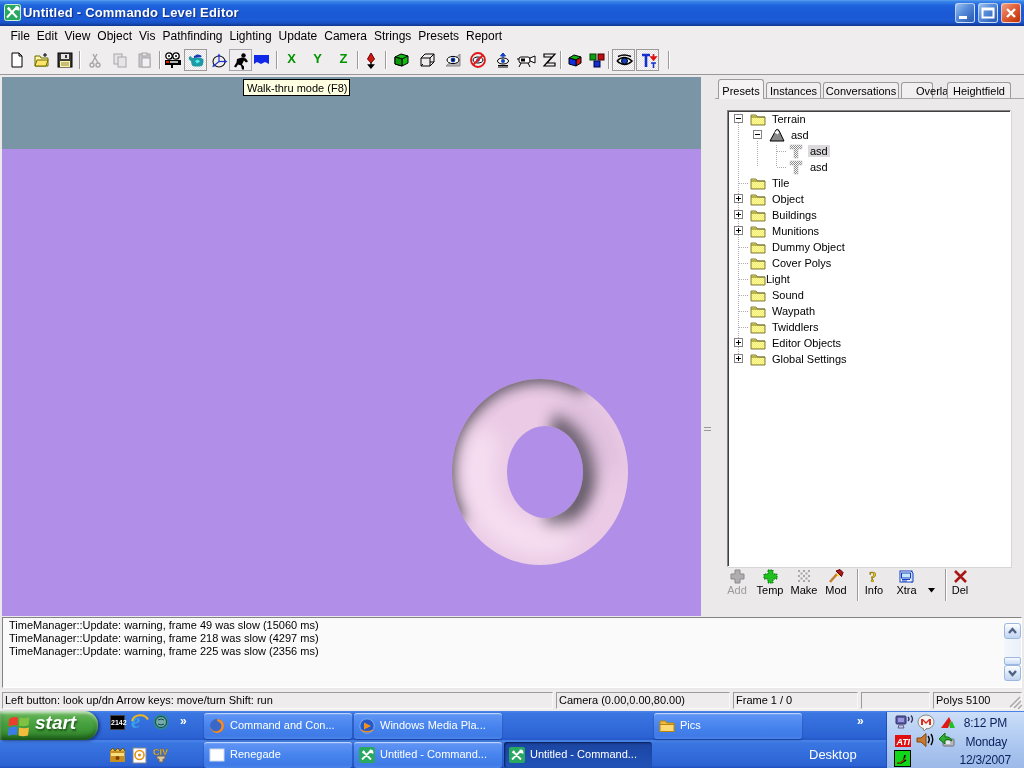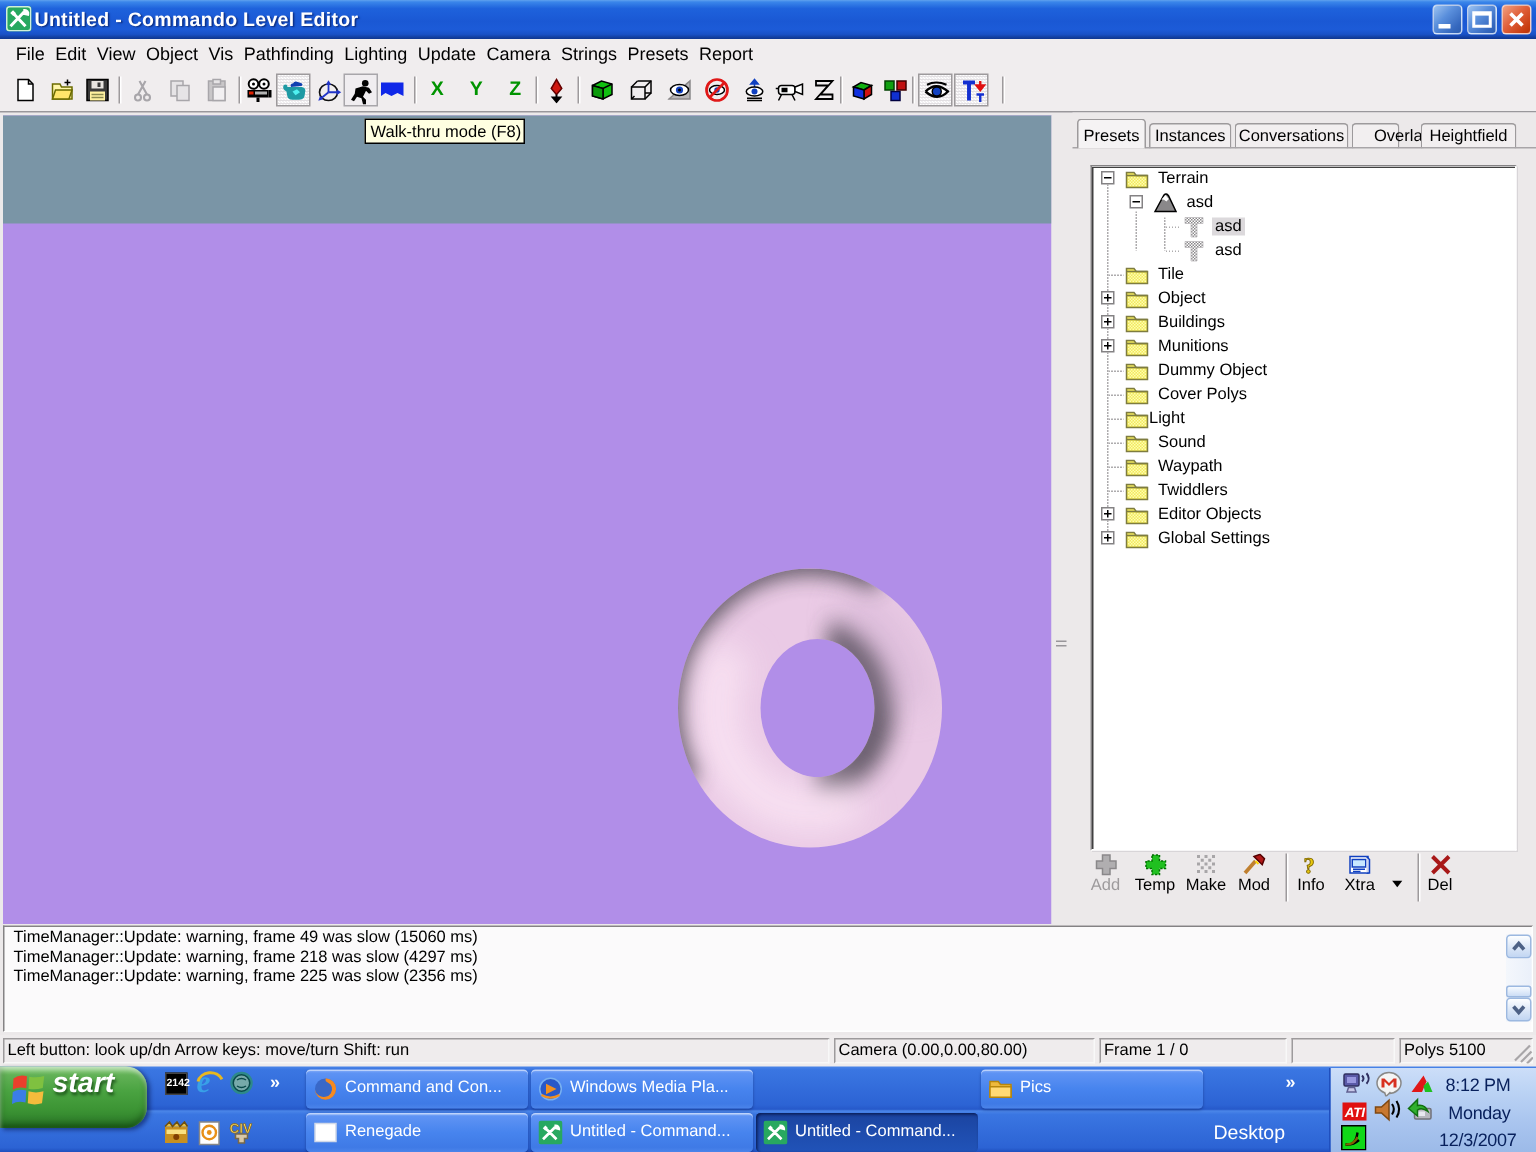--- a/index.html
+++ b/index.html
@@ -552,21 +552,21 @@
     <svg class="abs" style="left:1008px;top:5px" width="14" height="14">
         <g stroke="#A8A5A8" stroke-width="1.5">
           <line x1="12" y1="2" x2="2" y2="12"></line>
           <line x1="13" y1="6" x2="6" y2="13"></line>
           <line x1="14" y1="10" x2="10" y2="14"></line>
         </g>
       </svg>
   </div>
 
   <div id="taskbar" class="abs">
-    <div id="startbtn" style="position:absolute;left:0;top:0;width:98px;height:41px;border-radius:0 14px 14px 0;
+    <div id="startbtn" style="position:absolute;left:0;top:0;width:98px;height:29px;border-radius:0 14px 14px 0;
       background:linear-gradient(180deg,#98D48C 0%,#62B156 14%,#4AA341 40%,#3C9434 70%,#2F7F2B 92%,#27701F 100%);
       box-shadow:inset 0 2px 3px rgba(255,255,255,0.5), inset 0 -3px 5px rgba(0,40,0,0.45), 2px 1px 3px rgba(0,10,60,0.5);">
       <svg width="26" height="24" style="position:absolute;left:7px;top:3px">
           <path d="M2,5 q4,-3 9,-1.5 l-0.5,8 q-5,-1.5 -9,1 z" fill="#EA3F2C"></path>
           <path d="M12.5,3.8 q5,1 10,-0.5 l-1,8 q-5,1.5 -9.5,0.5 z" fill="#7FC140"></path>
           <path d="M1.5,14 q4,-2.5 9,-1 l-0.5,8 q-5,-1.5 -9,1 z" fill="#3B7DE8"></path>
           <path d="M12,13.5 q5,1.5 10,0 l-1,8 q-5,1.5 -9.5,0 z" fill="#F4BC3C"></path>
         </svg>
       <span style="position:absolute;left:35px;top:1px;font-size:19px;font-weight:bold;font-style:italic;color:#fff;text-shadow:1px 2px 2px rgba(0,40,0,0.6)">start</span>
     </div>

